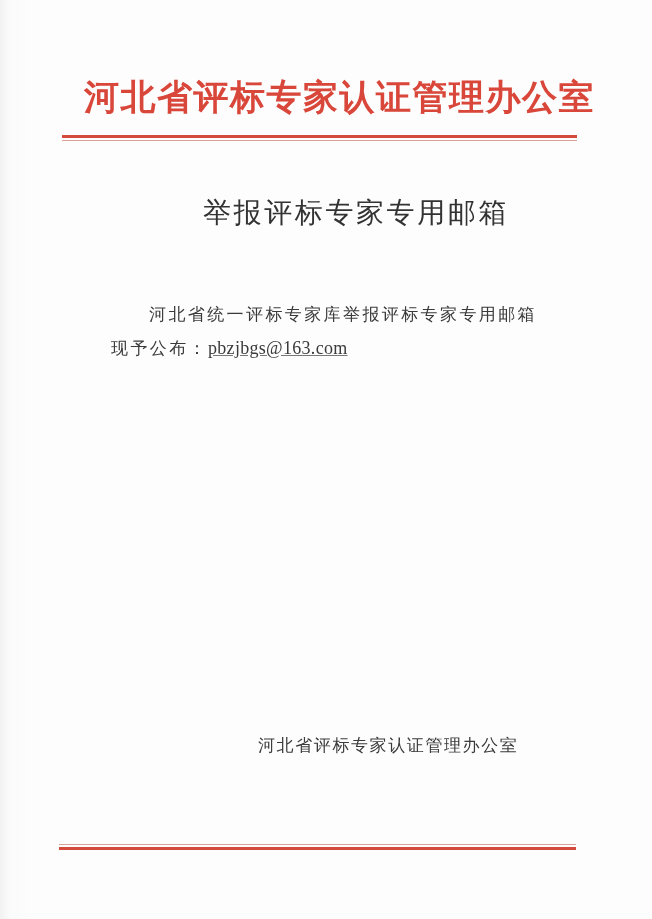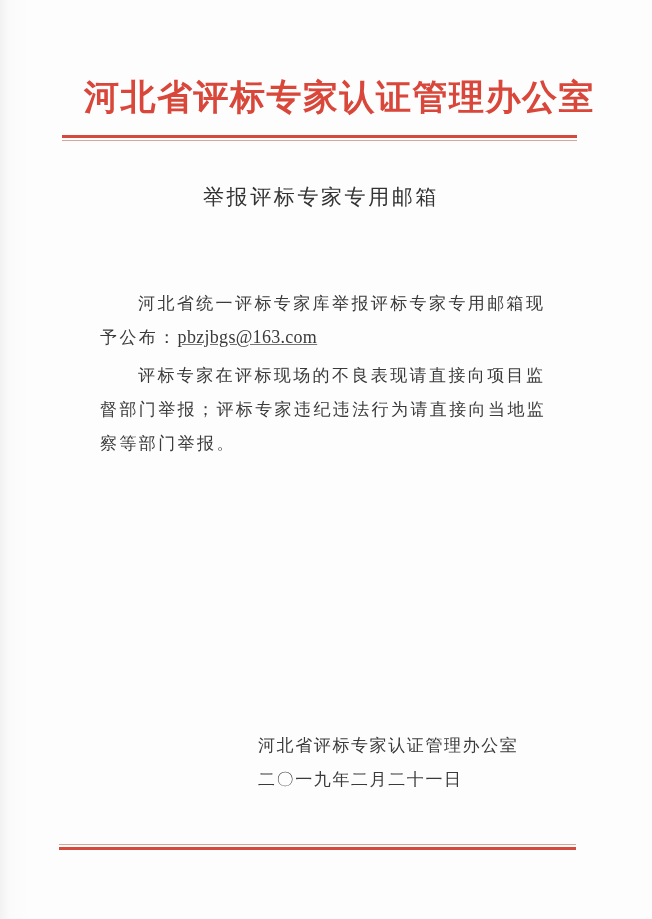--- a/index.html
+++ b/index.html
@@ -39,39 +39,39 @@
     background: #d44a3c;
   }
   .rule-thin {
     position: absolute;
     height: 1px;
     background: #d9a39a;
   }
   .doc-title {
     position: absolute;
     left: 203px;
-    top: 180px;
-    font-size: 21px;
+    top: 196px;
+    font-size: 28px;
     letter-spacing: 2.6px;
     color: #333;
     white-space: nowrap;
     line-height: 34px;
   }
   .body-text {
     position: absolute;
     left: 96px;
     top: 282px;
     width: 470px;
     font-size: 17px;
     line-height: 34px;
     color: #3a3a3a;
     letter-spacing: 2.4px;
   }
   .para {
-    margin: 4px;
+    margin: 15px;
     text-indent: 38px;
   }
   .email-link {
     color: #3a3a3a;
     text-decoration: underline;
     text-decoration-color: #777;
     text-indent: 0;
     letter-spacing: 0.3px;
     font-family: "Liberation Serif", "DejaVu Serif", serif;
     font-size: 18px;
@@ -95,24 +95,22 @@
 
   <div class="header-title">河北省评标专家认证管理办公室</div>
 
   <div class="rule-thick" style="left:62px; top:135px; width:515px;"></div>
   <div class="rule-thin" style="left:62px; top:140px; width:515px;"></div>
 
   <div class="doc-title">举报评标专家专用邮箱</div>
 
   <div class="body-text">
     <p class="para"><span>河北省统一评标专家库举报评标专家专用邮箱现予公布：</span><a class="email-link">pbzjbgs@163.com</a></p>
-    <p class="para">评标专家在评标现场的不良表现请直接向项目监督部门举报；评标专家违纪违法行为请直接向当地监察等部门举报。</p>
   </div>
 
   <div class="signature">
     <span class="sig-line">河北省评标专家认证管理办公室</span>
-    <span class="sig-line">二〇一九年二月二十一日</span>
   </div>
 
   <div class="rule-thin" style="left:59px; top:844px; width:517px;"></div>
   <div class="rule-thick" style="left:59px; top:847px; width:517px;"></div>
 
 </div>
 
 </body></html>

